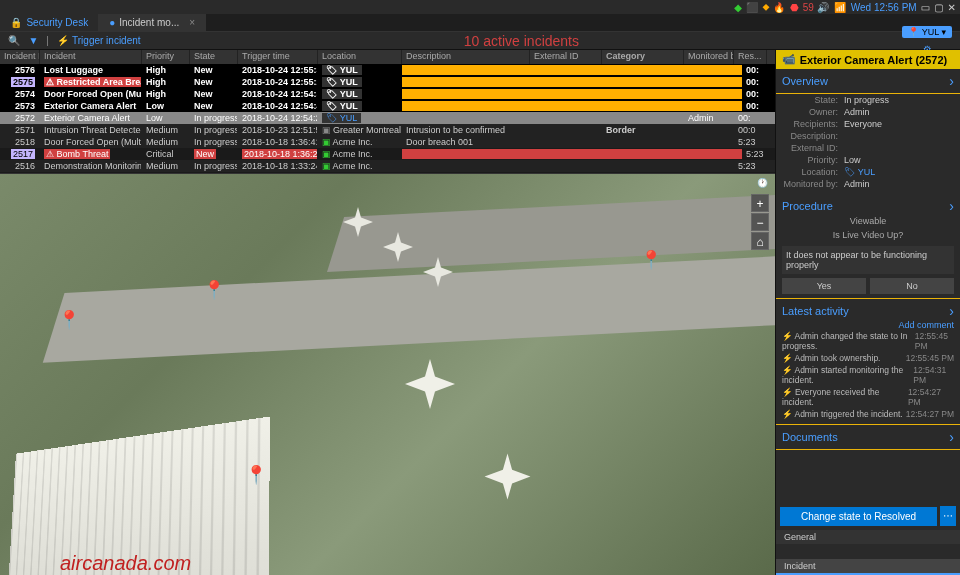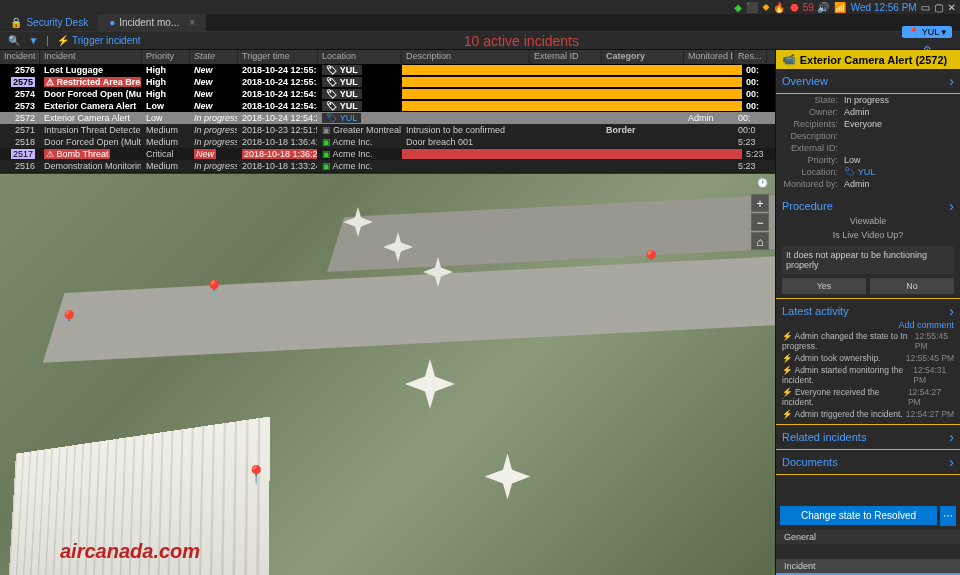--- a/index.html
+++ b/index.html
@@ -29,41 +29,41 @@
 .grow { display: flex; height: 12px; font-size: 9px; align-items: center; }
 .grow div { padding: 0 4px; overflow: hidden; white-space: nowrap; border-right: 1px solid transparent; }
 .grow.hi { background: #000; font-weight: bold; color: #fff; }
 .grow.hi .bar { background: #ffb000; height: 10px; }
 .grow.sel { background: #888; color: #fff; }
 .grow.med { background: #222; }
 .grow.red .bar { background: #d04040; height: 10px; }
 .c-id { width: 40px; text-align: right; }
 .c-in { width: 102px; }
 .c-pr { width: 48px; }
-.c-st { width: 48px; font-style: italic; }
+.c-st { width: 48px; }
 .c-tt { width: 80px; }
 .c-lo { width: 84px; }
 .c-de { width: 128px; }
 .c-ex { width: 72px; }
 .c-ca { width: 82px; font-weight: bold; }
 .c-mo { width: 50px; }
 .c-re { width: 33px; }
 .bar { flex: 1; height: 10px; margin: 1px 0; }
 .badge-y { background: #c4b5fd; color: #000; padding: 0 2px; display: inline-block; }
 .badge-r { background: #d04040; color: #fff; padding: 0 2px; display: inline-block; }
 .loc-yul { background: #333; color: #4a9eff; padding: 0 4px; display: inline-block; font-size: 9px; }
 .loc-yul.b { font-weight: bold; color: #fff; }
 
 .mapwrap { flex: 1; position: relative; background: linear-gradient(135deg, #7a8a6a 0%, #6a7a5a 30%, #8a9a7a 60%, #5a6a4a 100%); overflow: hidden; }
 .runway { position: absolute; background: #aaa; transform: skew(-20deg) rotate(-3deg); }
 .r1 { left: 60px; top: 100px; width: 720px; height: 70px; background: #a8a8a0; }
 .r2 { left: 340px; top: 30px; width: 500px; height: 55px; background: #989890; }
 .hangar { position: absolute; left: -20px; top: 260px; width: 280px; height: 260px; background: linear-gradient(#f0f0e8, #d0d0c8); transform: perspective(400px) rotateY(-25deg) rotateX(5deg); }
 .hangar::after { content: ""; position: absolute; inset: 0; background: repeating-linear-gradient(90deg, rgba(0,0,0,.1) 0 2px, transparent 2px 10px); }
-.aclogo { position: absolute; left: 60px; bottom: 12px; color: #c02020; font-size: 20px; font-weight: bold; font-style: italic; z-index: 5; }
+.aclogo { position: absolute; left: 60px; bottom: 0; color: #c02020; font-size: 20px; font-weight: normal; font-style: italic; z-index: 5; }
 .plane { position: absolute; width: 36px; height: 36px; color: #ddd; }
 .mapbtns { position: absolute; right: 6px; top: 20px; display: flex; flex-direction: column; gap: 1px; }
 .mapbtns div { width: 18px; height: 18px; background: #444c; color: #fff; text-align: center; line-height: 18px; font-size: 12px; border: 1px solid #666; }
 .pin { position: absolute; font-size: 18px; }
 
 .rightcol { width: 185px; background: #2a2a2a; display: flex; flex-direction: column; border-left: 1px solid #111; }
 .alerthead { background: #e0c000; color: #000; padding: 3px 6px; font-size: 11px; font-weight: bold; display: flex; align-items: center; gap: 4px; }
 .sect { padding: 4px 6px; border-bottom: 1px solid #eab308; }
 .sect h4 { color: #4a9eff; font-size: 11px; font-weight: normal; display: flex; justify-content: space-between; align-items: center; }
 .sect h4::after { content: "›"; color: #4a9eff; font-size: 14px; }
@@ -358,27 +358,24 @@
             <span>⚡ Everyone received the incident.</span>
             <span class="t">12:54:27 PM</span>
           </div>
           <div class="actline">
             <span>⚡ Admin triggered the incident.</span>
             <span class="t">12:54:27 PM</span>
           </div>
         </div>
     </div>
     <div class="sect">
-        <h4>Related incidents</h4>
-      </div>
-    <div class="sect">
         <h4>Documents</h4>
       </div>
     <div class="spacer"></div>
-    <div style="display:flex;align-items:flex-start;margin:4px;gap:3px">
+    <div style="display:flex;align-items:center;margin:4px;gap:3px">
       <div class="cstate" style="flex:1;margin:0">Change state to  Resolved</div>
       <div style="width:16px;background:#0078d4;color:#fff;text-align:center;line-height:20px">⋯</div>
     </div>
     <div class="bottabs">
       <div>General</div>
       <div class="on">Incident</div>
     </div>
   </div>
 </div>
 

